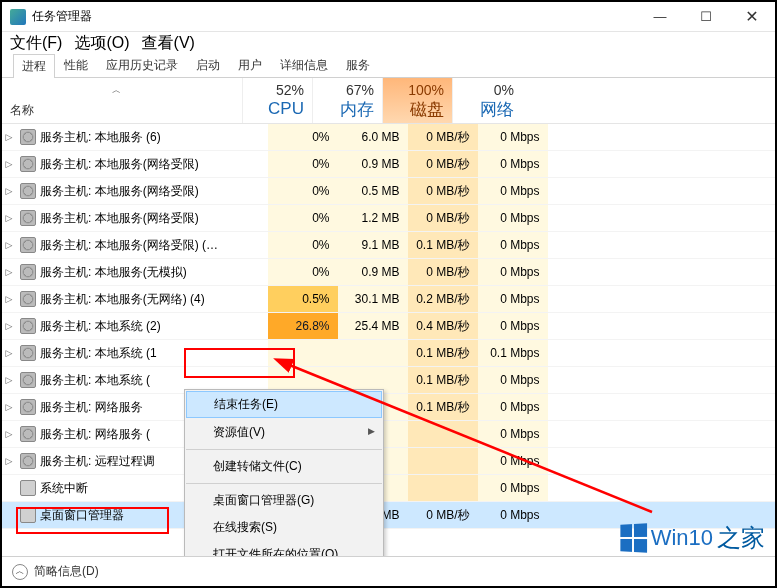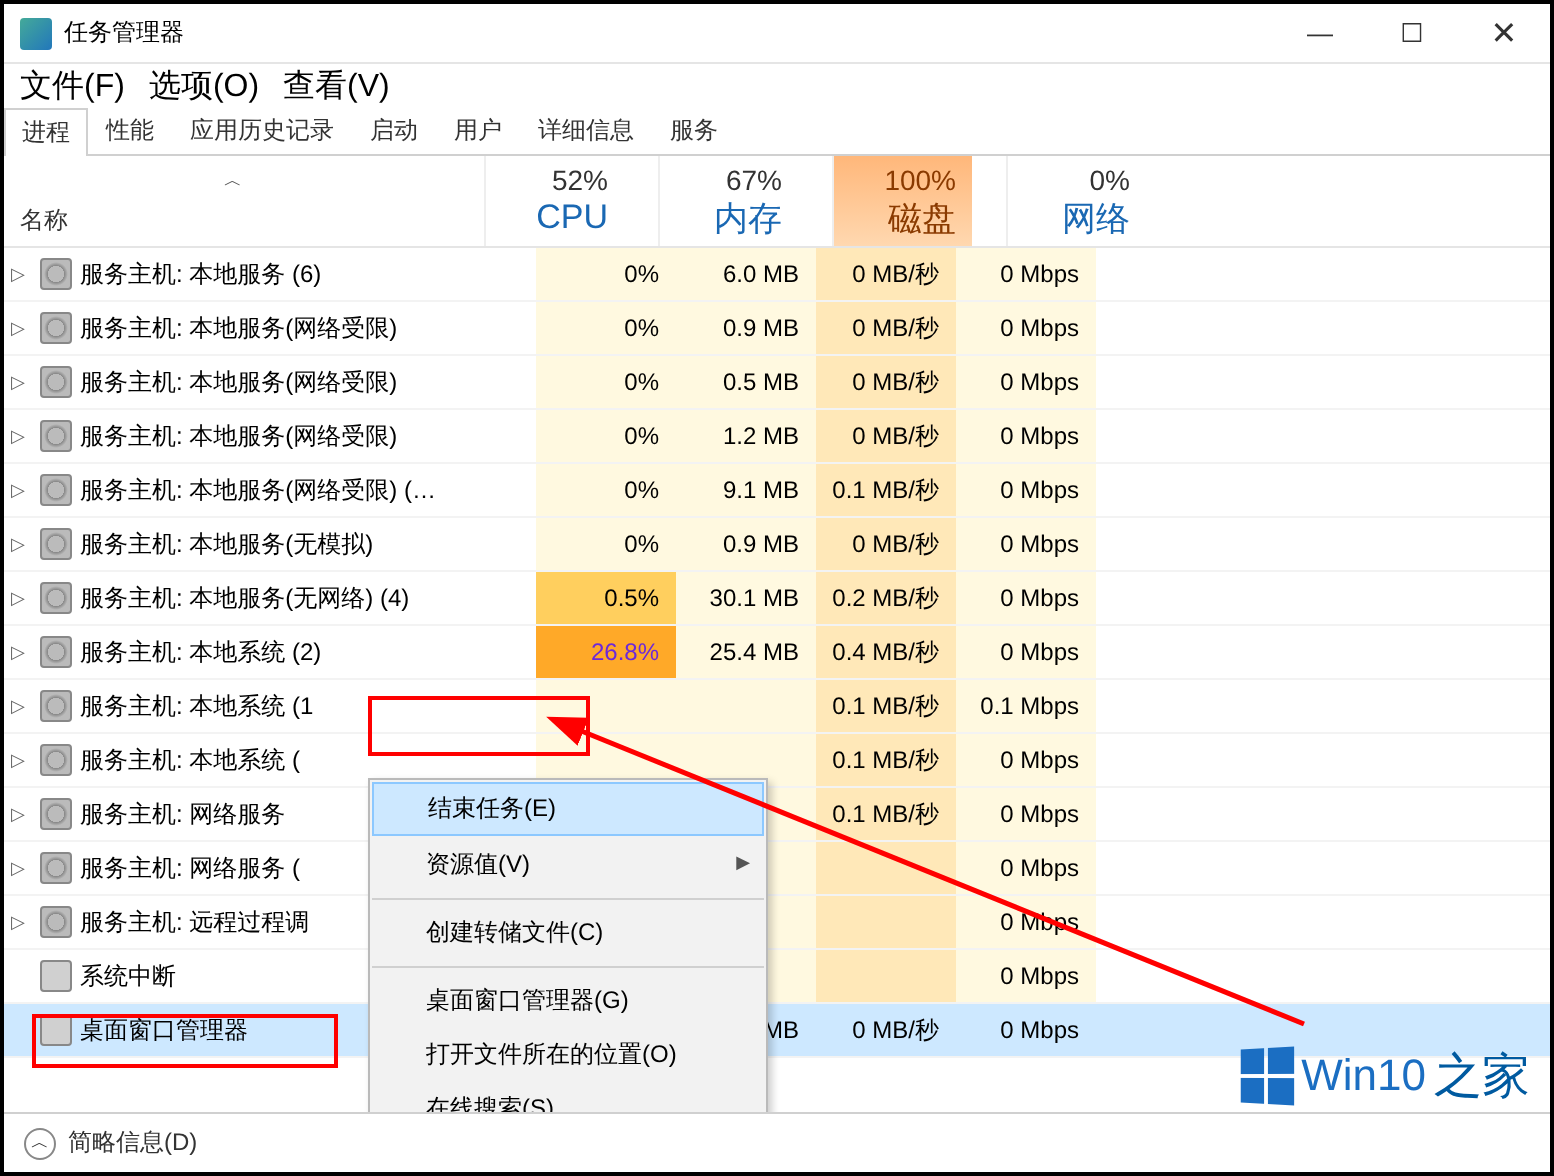--- a/index.html
+++ b/index.html
@@ -6,21 +6,21 @@
 body { width: 777px; height: 588px; background: #fff; position: relative; overflow: hidden; border: 2px solid #000; }
 .titlebar { height: 30px; display: flex; align-items: center; padding-left: 8px; border-bottom: 1px solid #e5e5e5; }
 .titlebar .app-icon { width: 16px; height: 16px; margin-right: 6px; background: linear-gradient(135deg,#4a9,#27b); border-radius: 2px; }
 .title { font-size: 12px; color: #000; }
 .wincontrols { margin-left: auto; display: flex; }
 .wincontrols div { width: 46px; height: 30px; display: flex; align-items: center; justify-content: center; font-size: 13px; color: #333; }
 .wincontrols div:last-child { font-size: 16px; }
 
 .menubar { height: 22px; display: flex; align-items: center; padding-left: 8px; font-size: 16px; gap: 12px; color: #000; }
 
-.tabs { height: 24px; display: flex; align-items: flex-end; padding-left: 0; font-size: 12px; border-bottom: 1px solid #d0d0d0; text-align: center; }
+.tabs { height: 24px; display: flex; align-items: flex-end; padding-left: 11px; font-size: 12px; border-bottom: 1px solid #d0d0d0; text-align: center; }
 .tabs span { padding: 3px 8px; color: #333; border: 1px solid transparent; border-bottom: none; }
 .tabs span.active { background: #fff; border-color: #d0d0d0; position: relative; top: 1px; }
 
 .headerrow { display: flex; height: 46px; border-bottom: 1px solid #e5e5e5; font-size: 12px; }
 .headerrow .namecol { flex: 0 0 240px; display: flex; align-items: flex-end; padding: 0 8px 4px; color: #333; position: relative; }
 .headerrow .namecol .sortglyph { position: absolute; top: 6px; left: 110px; font-size: 9px; color: #555; }
 .metric { flex: 0 0 70px; text-align: right; padding: 4px 8px; display: flex; flex-direction: column; justify-content: space-between; border-left: 1px solid #eee; }
 .metric .pct { font-size: 14px; color: #333; }
 .metric .lbl { font-size: 17px; color: #1a68b3; }
 .metric.hot { background: linear-gradient(#ffb77a,#ffd8b0); }
@@ -31,21 +31,21 @@
 .row .expand { width: 14px; text-align: center; color: #666; font-size: 9px; }
 .row .picon { width: 16px; height: 16px; margin: 0 4px; background: #d0d0d0; border: 1px solid #888; border-radius: 2px; display:flex;align-items:center;justify-content:center;font-size:9px;color:#555;}
 .row .picon.gear { background: radial-gradient(circle,#bbb 40%,#888 42%,#bbb 60%); }
 .row .pname { flex: 1; white-space: nowrap; overflow: hidden; color: #000; }
 .cell { flex: 0 0 70px; text-align: right; padding-right: 8px; height: 100%; display: flex; align-items: center; justify-content: flex-end; }
 .cell.c-cpu { background: #fff9e0; }
 .cell.c-mem { background: #fff9e0; }
 .cell.c-disk { background: #ffe8b8; }
 .cell.c-net { background: #fff9e0; }
 .cpu-high { background: #ffcf5e !important; }
-.cpu-vhigh { background: #ffa928 !important; color:#6d28d9; }
+.cpu-vhigh { background: #ffa928 !important; color:#0f172a; }
 .row.selected { background: #cde8ff; }
 .row.selected .cell { background: #cde8ff; }
 
 .redbox { position: absolute; border: 2px solid #ff0000; pointer-events: none; }
 .arrow-svg { position: absolute; pointer-events: none; }
 
 .contextmenu { position: absolute; left: 182px; top: 352px; width: 200px; background: #f2f2f2; border: 1px solid #bababa; box-shadow: 2px 2px 4px rgba(0,0,0,.2); font-size: 12px; padding: 0 0; margin-top: 35px; }
 .contextmenu .mitem { padding: 5px 28px 5px 28px; color: #000; position: relative; }
 .contextmenu .mitem:first-child { background: #cde8ff; border:1px solid #8cc8ff; margin:1px; padding:4px 27px;}
 .contextmenu .mitem.submenu::after { content: "▶"; position: absolute; right: 8px; font-size: 9px; color: #555; top: 7px; }
@@ -86,21 +86,21 @@
     <span>用户</span>
     <span>详细信息</span>
     <span>服务</span>
   </div>
 
 <div class="headerrow">
   <div class="namecol">
     <span class="sortglyph">︿</span>
     <span>名称</span>
   </div>
-  <div id="metrics" style="display:flex;gap:17px;">
+  <div id="metrics" style="display:flex;">
       <div class="metric">
         <div class="pct">52%</div>
         <div class="lbl">CPU</div>
       </div>
       <div class="metric">
         <div class="pct">67%</div>
         <div class="lbl">内存</div>
       </div>
       <div class="metric hot">
         <div class="pct">100%</div>
@@ -267,22 +267,22 @@
     </div>
   </div>
 
 <div class="contextmenu" id="cmenu">
     <div class="mitem">结束任务(E)</div>
     <div class="mitem submenu" style="">资源值(V)</div>
     <div class="sep"></div>
     <div class="mitem" style="">创建转储文件(C)</div>
     <div class="sep"></div>
     <div class="mitem" style="">桌面窗口管理器(G)</div>
+    <div class="mitem" style="">在线搜索(S)</div>
     <div class="mitem" style="">打开文件所在的位置(O)</div>
-    <div class="mitem" style="">在线搜索(S)</div>
     <div class="mitem" style="">属性(I)</div>
   </div>
 
 <div class="redbox" style="left:182px; top:346px; width:111px; height:30px;"></div>
 <div class="redbox" style="left:14px; top:505px; width:153px; height:27px;"></div>
 
 <svg class="arrow-svg" style="left:270px; top:350px; width:400px; height:180px;">
   <defs>
       <marker id="ah" markerWidth="10" markerHeight="10" refX="2" refY="3" orient="auto">
         <path d="M0,0 L0,6 L8,3 z" fill="#ff0000"></path>

